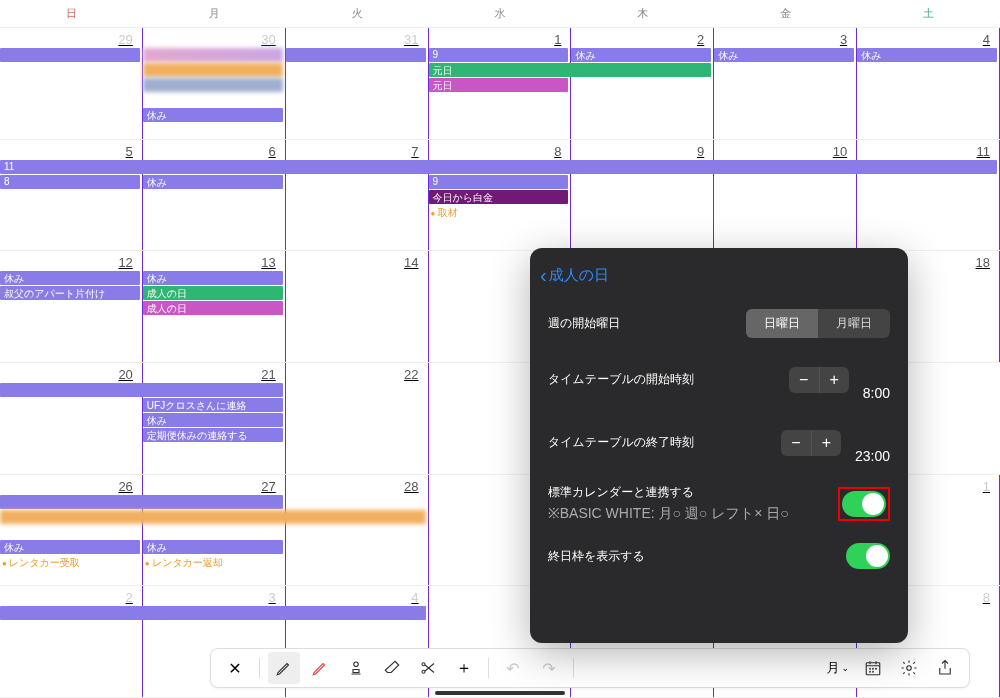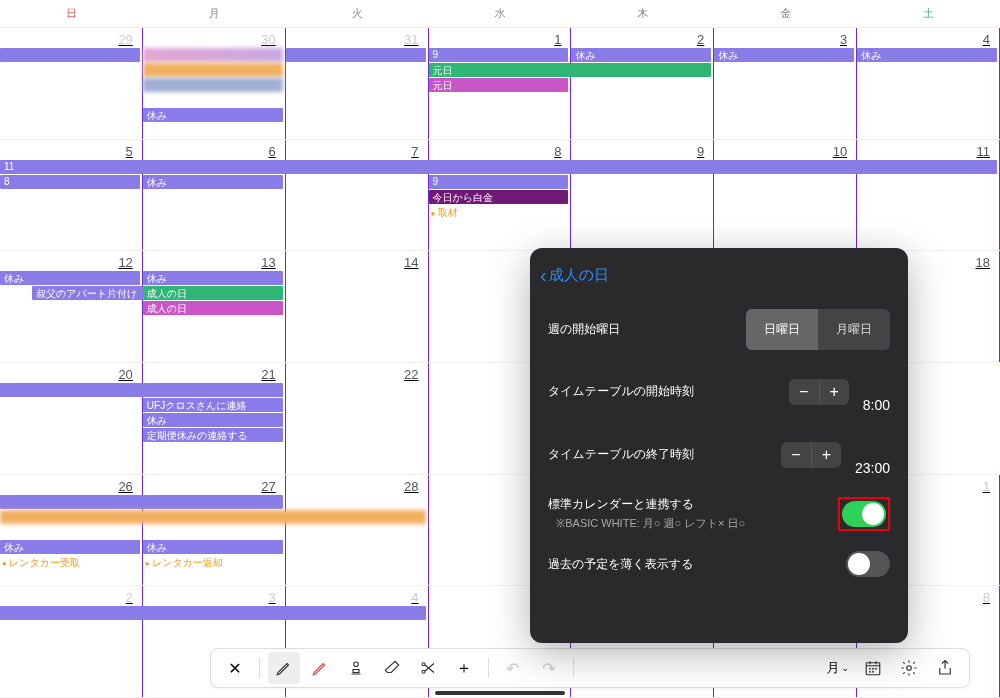--- a/index.html
+++ b/index.html
@@ -155,29 +155,29 @@
 }
 .popover-header .chev { font-size: 20px; margin-right: 2px; }
 .popover-row {
   display: flex;
   align-items: center;
   justify-content: space-between;
   padding: 10px 18px;
   font-size: 12px;
 }
 .popover-row .label { color: #fff; font-weight: 500; }
-.popover-row .sub { font-size: 11px; color: #aaa; margin-top: 2px; margin-left: 8px; }
+.popover-row .sub { font-size: 14px; color: #aaa; margin-top: 2px; }
 .seg {
   display: flex;
   background: #444;
   border-radius: 6px;
   overflow: hidden;
 }
 .seg-btn {
-  padding: 12px 18px;
+  padding: 6px 18px;
   font-size: 12px;
   color: #ddd;
   cursor: pointer;
 }
 .seg-btn.active { background: #666; color: #fff; }
 .stepper {
   display: flex;
   align-items: center;
   gap: 14px;
 }
@@ -316,21 +316,21 @@
           <div class="day">
             <div class="day-num">16</div>
           </div>
           <div class="day">
             <div class="day-num">17</div>
           </div>
           <div class="day">
             <div class="day-num">18</div>
           </div>
           <div class="event span ev-purple" style="left: 0%; width: 13.9857%; top: 20px;">休み</div>
-          <div class="event span ev-purple" style="left: 0%; width: 13.9857%; top: 35px; margin-left: 32px;">叔父のアパート片付け</div>
+          <div class="event span ev-purple" style="left: 0%; width: 13.9857%; top: 35px;">叔父のアパート片付け</div>
           <div class="event span ev-purple" style="left: 14.2857%; width: 13.9857%; top: 20px;">休み</div>
           <div class="event span ev-green" style="left: 14.2857%; width: 13.9857%; top: 35px;">成人の日</div>
           <div class="event span ev-magenta" style="left: 14.2857%; width: 13.9857%; top: 50px;">成人の日</div>
         </div>
         <div class="week">
           <div class="day">
             <div class="day-num">20</div>
           </div>
           <div class="day">
             <div class="day-num">21</div>
@@ -508,20 +508,20 @@
       <div class="label">標準カレンダーと連携する</div>
       <div class="sub">※BASIC WHITE: 月○ 週○ レフト× 日○</div>
     </div>
     <div class="red-box">
       <div class="toggle on">
           <div class="knob"></div>
         </div>
     </div>
   </div>
   <div class="popover-row">
-    <div class="label">過去の予定を薄く表示する</div>
-    <div class="toggle off">
+    <div class="label">終日枠を表示する</div>
+    <div class="toggle on">
         <div class="knob"></div>
       </div>
   </div>
 </div>
 
 <div class="home-indicator"></div>
 
 </body></html>

